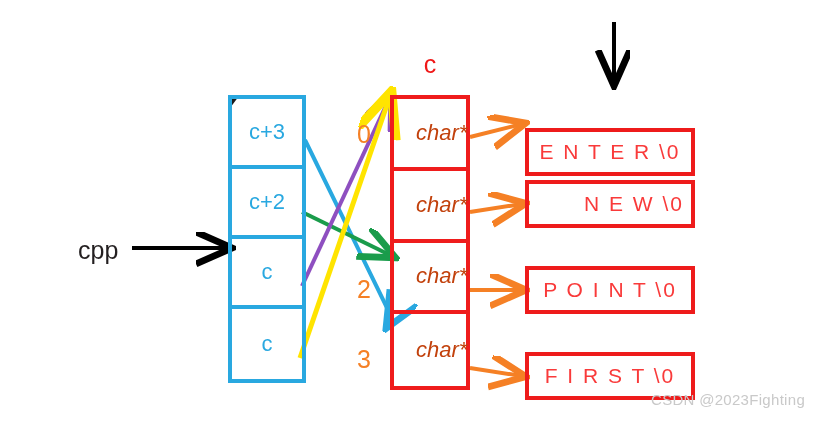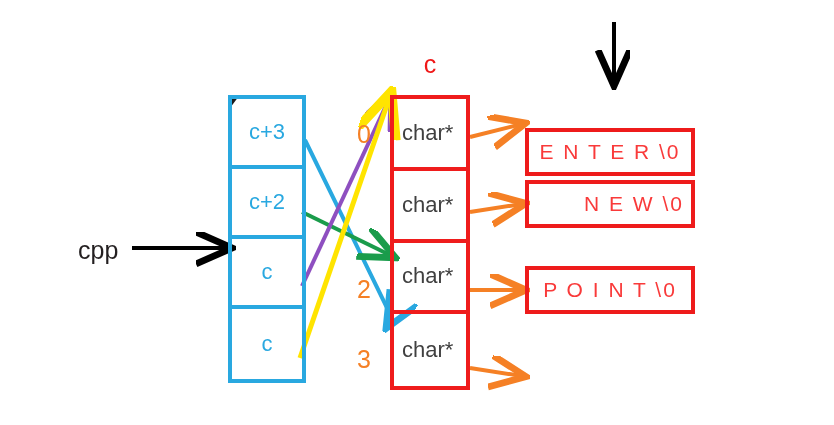--- a/index.html
+++ b/index.html
@@ -79,23 +79,24 @@
     height: 295px;
     border: 4px solid #ef1c1c;
     box-sizing: border-box;
   }
   .c-cell {
     height: 25%;
     box-sizing: border-box;
     border-bottom: 4px solid #ef1c1c;
     display: flex;
     align-items: center;
-    padding-left: 8px;
-    color: #404040;
+    padding-left: 22px;
+    color: #c2410c;
     font-size: 22px;
+    font-style: italic;
   }
   .c-cell:last-child {
     border-bottom: none;
   }
 
   
   .idx {
     position: absolute;
     color: #f58025;
     font-size: 25px;
@@ -208,15 +209,17 @@
     <div class="c-cell">char*</div>
   </div>
 
   <div class="idx" style="left:353px; top:122px;">0</div>
   <div class="idx" style="left:353px; top:277px;">2</div>
   <div class="idx" style="left:353px; top:347px;">3</div>
 
   <div class="str-box" style="top:100px;margin-top:28px;">E N T E R \0</div>
   <div class="str-box" style="top:180px;padding-left:48px;">N E W \0</div>
   <div class="str-box" style="top:266px;">P O I N T \0</div>
-
+  <div class="str-box" style="top:352px;">F I R S T \0</div>
+
+  <div class="watermark">CSDN @2023Fighting</div>
 
 </div>
 
 </body></html>

